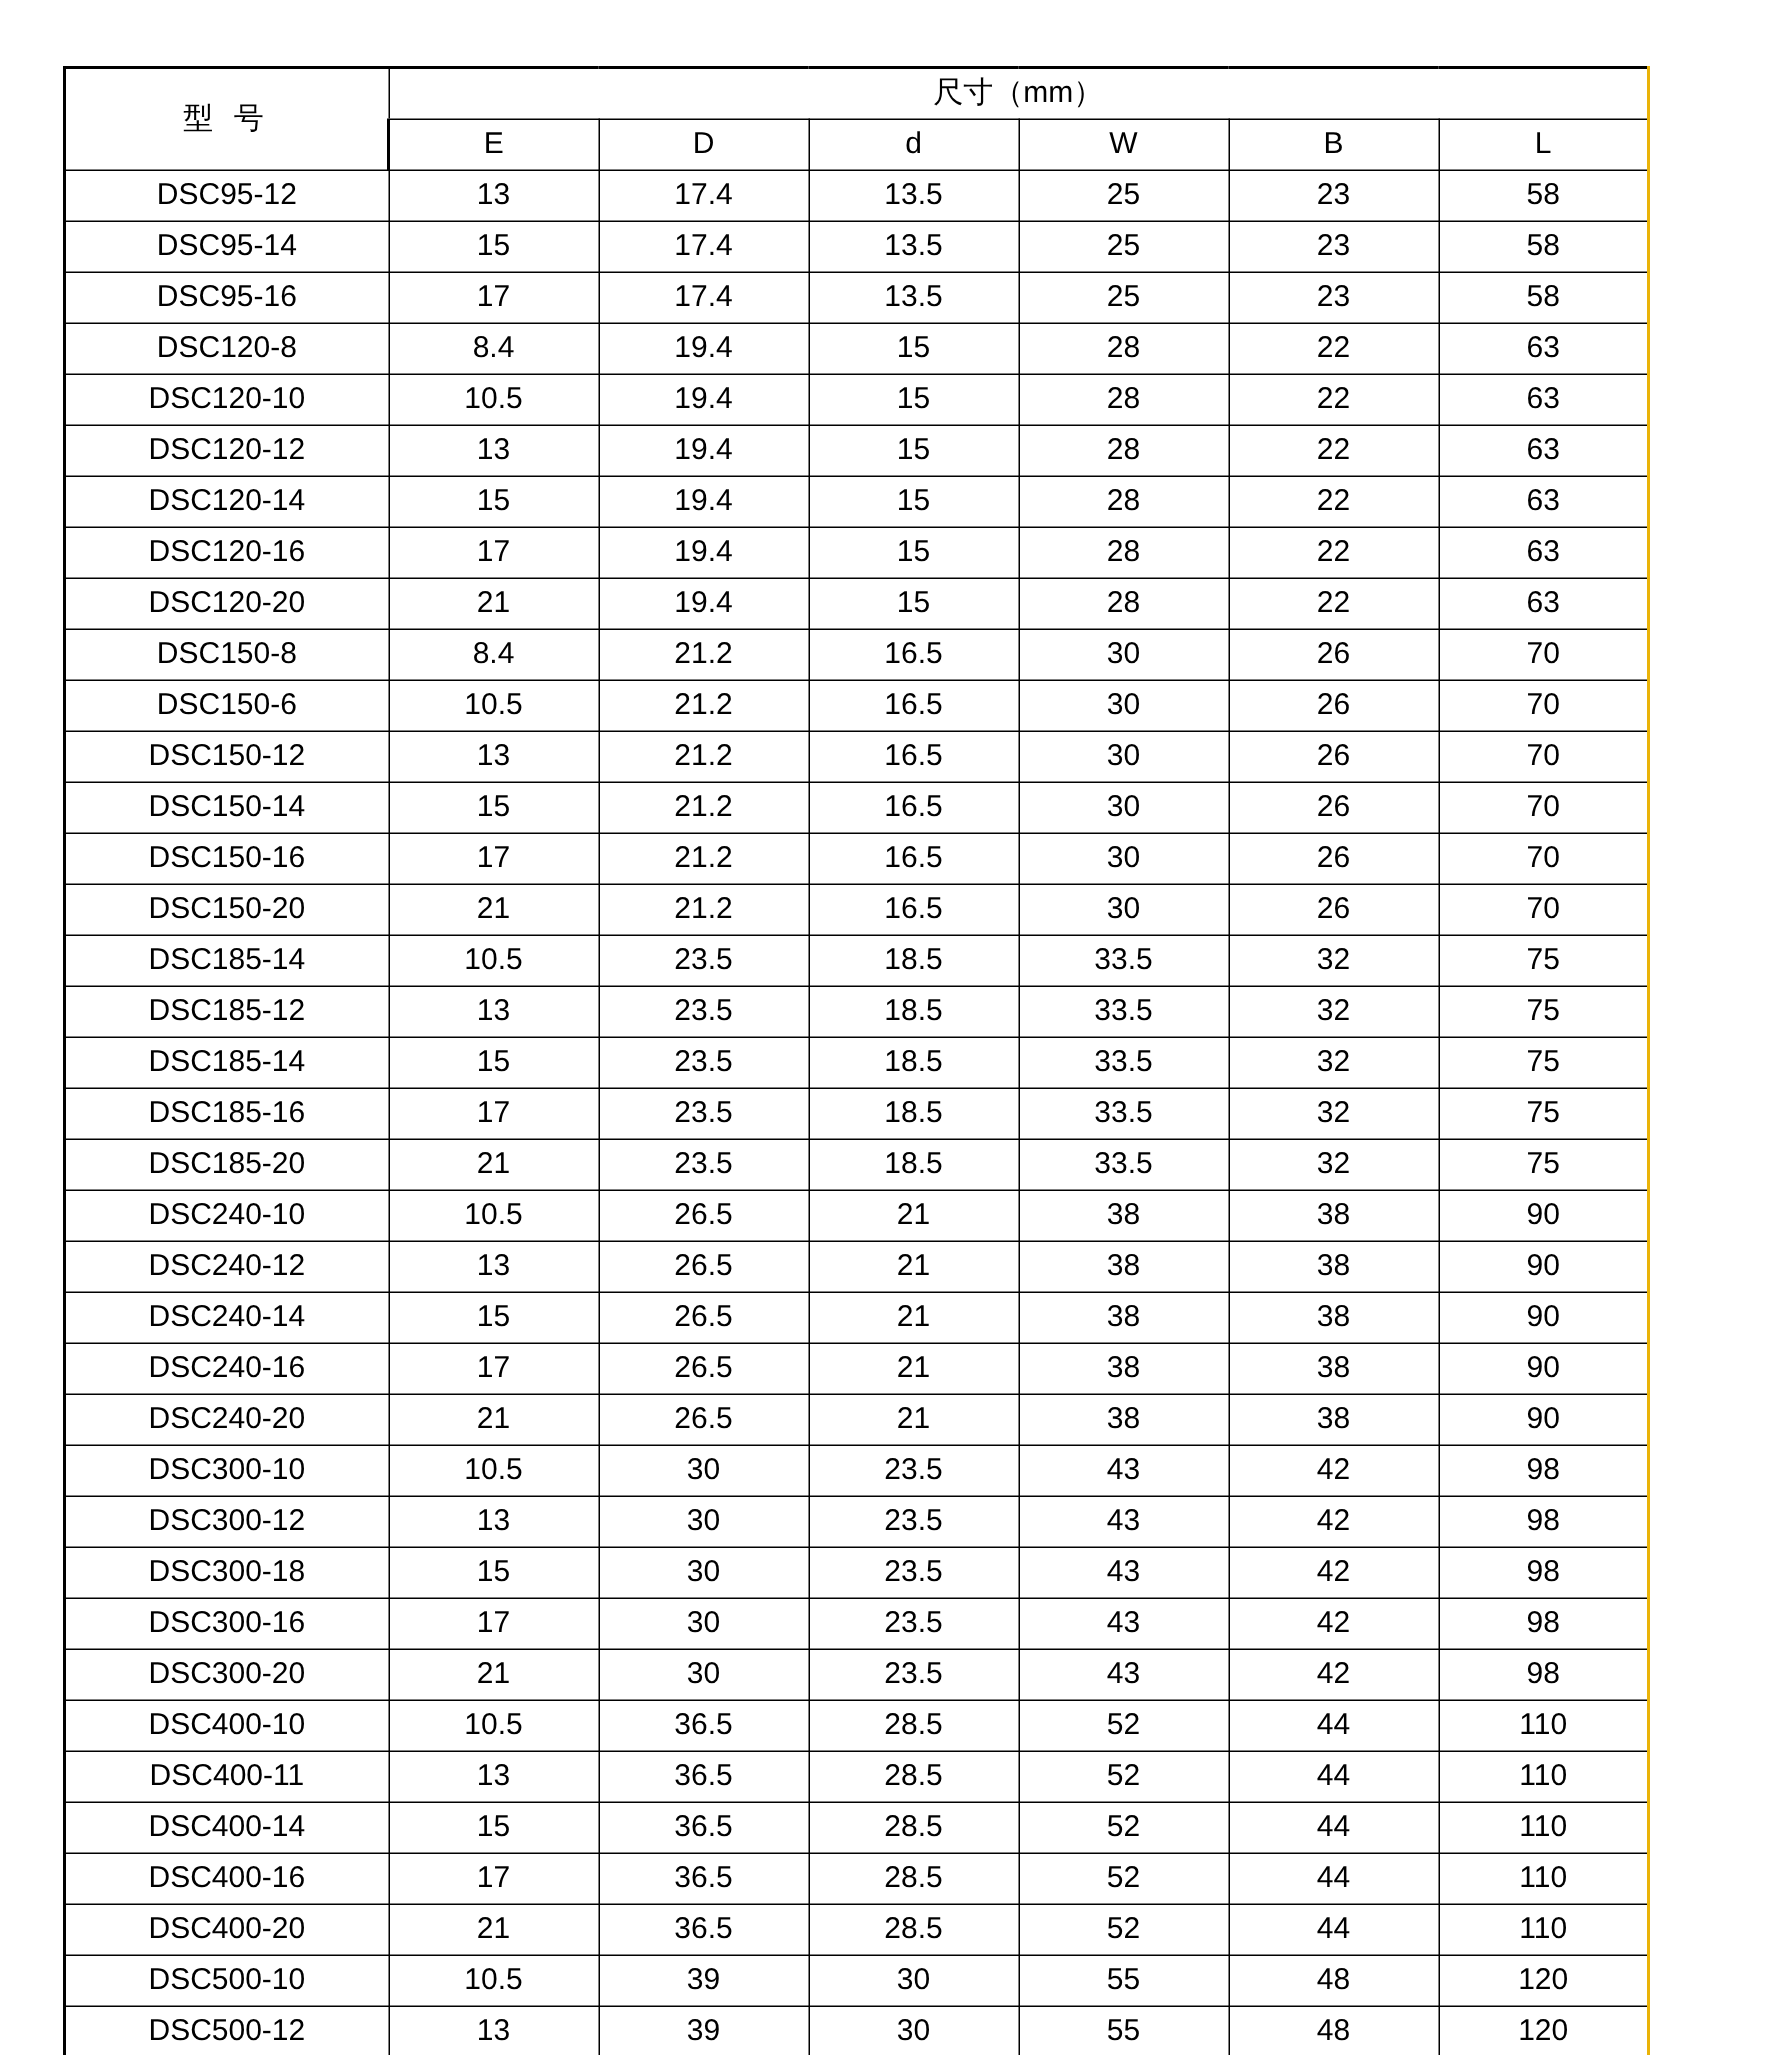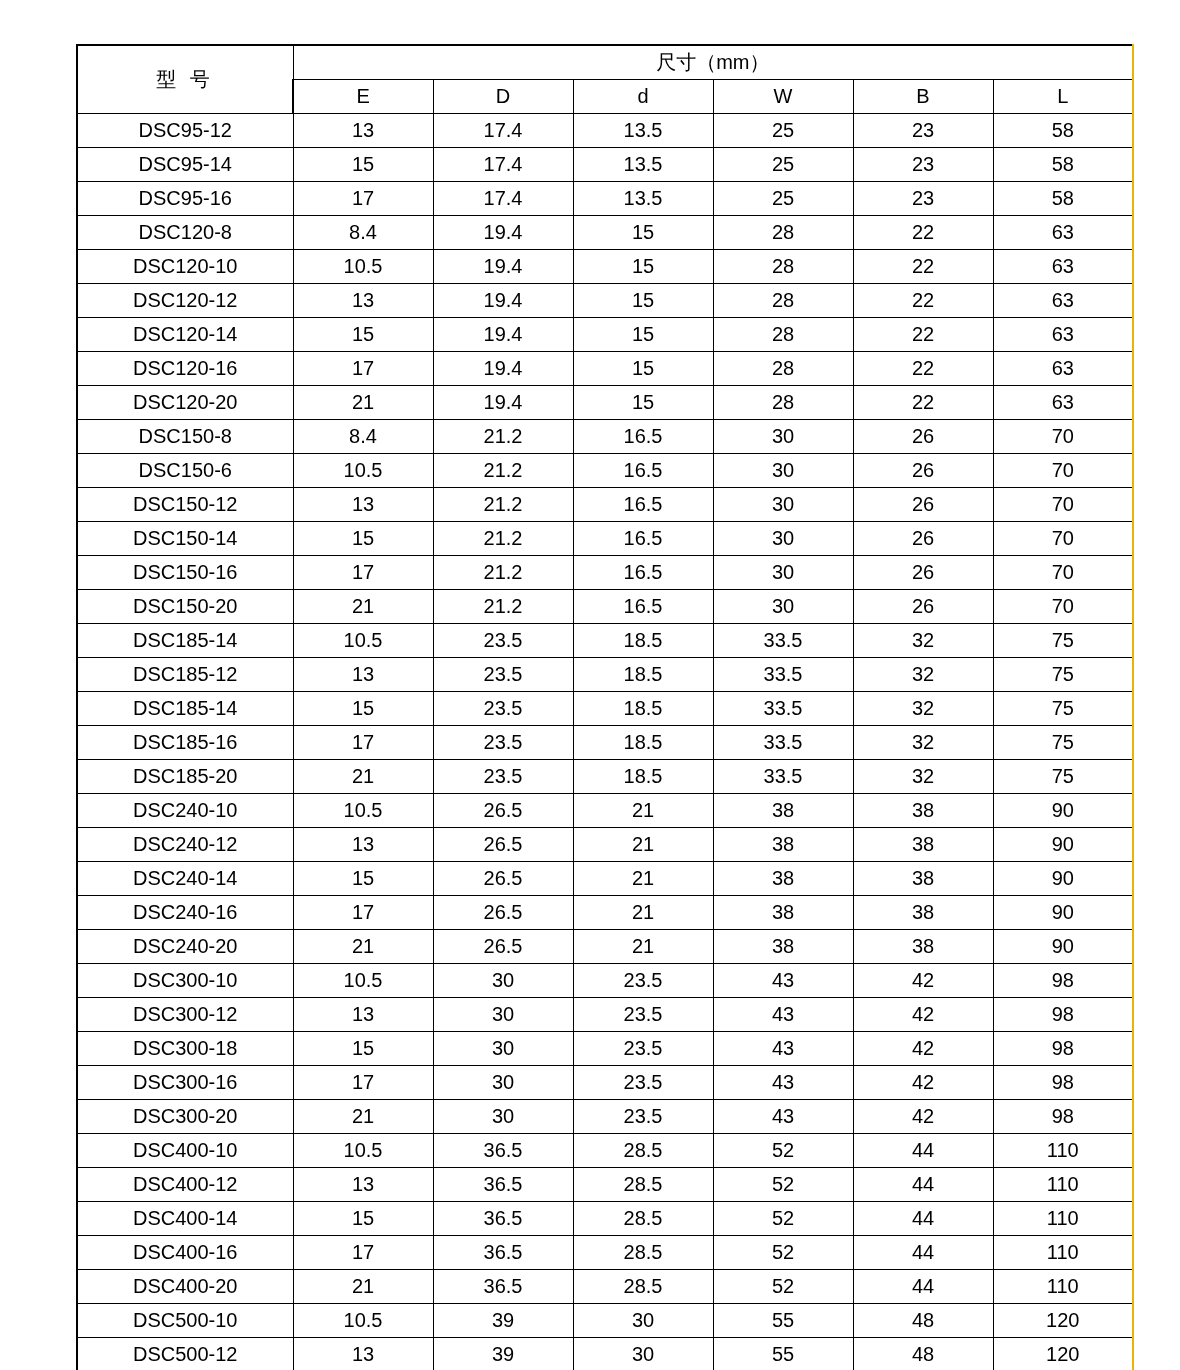--- a/index.html
+++ b/index.html
@@ -12,21 +12,21 @@
     height: 1370px;
     font-family: "Liberation Sans", sans-serif;
     color: #000000;
     overflow: hidden;
   }
   .page {
     position: relative;
     width: 1180px;
     height: 1370px;
     box-sizing: border-box;
-    padding: 44px 62px 0 76px;
+    padding: 44px 62px 0 42px;
   }
   table.spec {
     border-collapse: collapse;
     table-layout: fixed;
     width: 1056px;
     border: 2px solid #000;
   }
   table.spec th, table.spec td {
     border: 1px solid #000;
     text-align: center;
@@ -373,21 +373,21 @@
         <tr>
           <td class="model-cell">DSC400-10</td>
           <td class="val">10.5</td>
           <td class="val">36.5</td>
           <td class="val">28.5</td>
           <td class="val">52</td>
           <td class="val">44</td>
           <td class="val">110</td>
         </tr>
         <tr>
-          <td class="model-cell">DSC400-12</td>
+          <td class="model-cell">DSC400-11</td>
           <td class="val">13</td>
           <td class="val">36.5</td>
           <td class="val">28.5</td>
           <td class="val">52</td>
           <td class="val">44</td>
           <td class="val">110</td>
         </tr>
         <tr>
           <td class="model-cell">DSC400-14</td>
           <td class="val">15</td>

